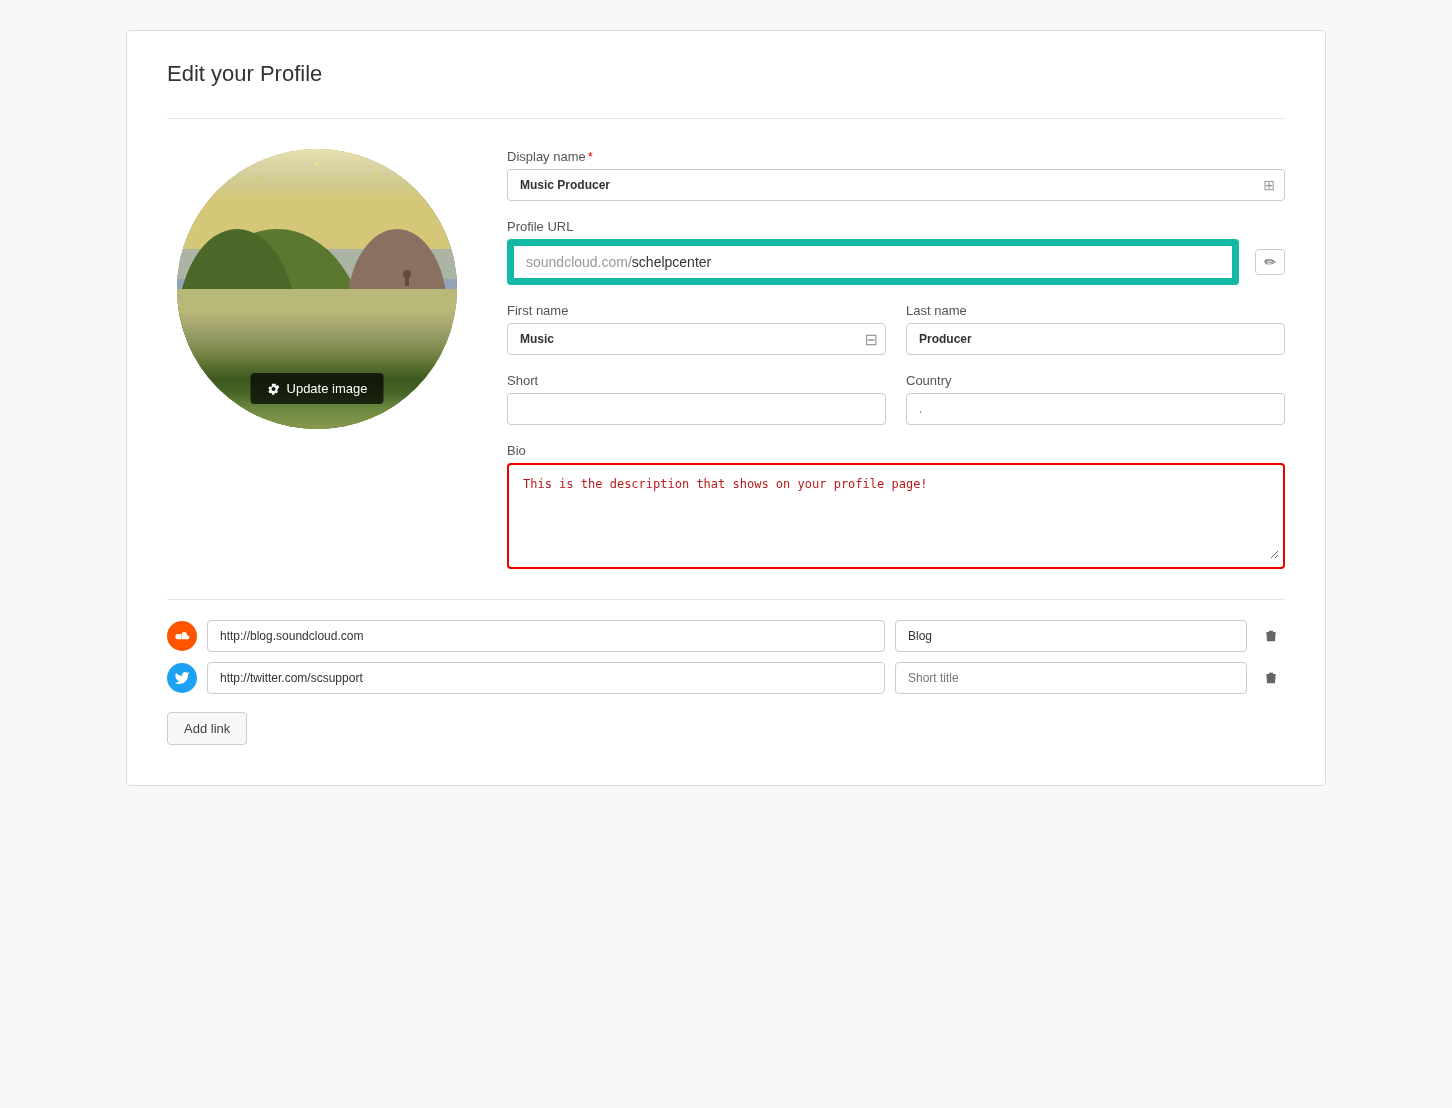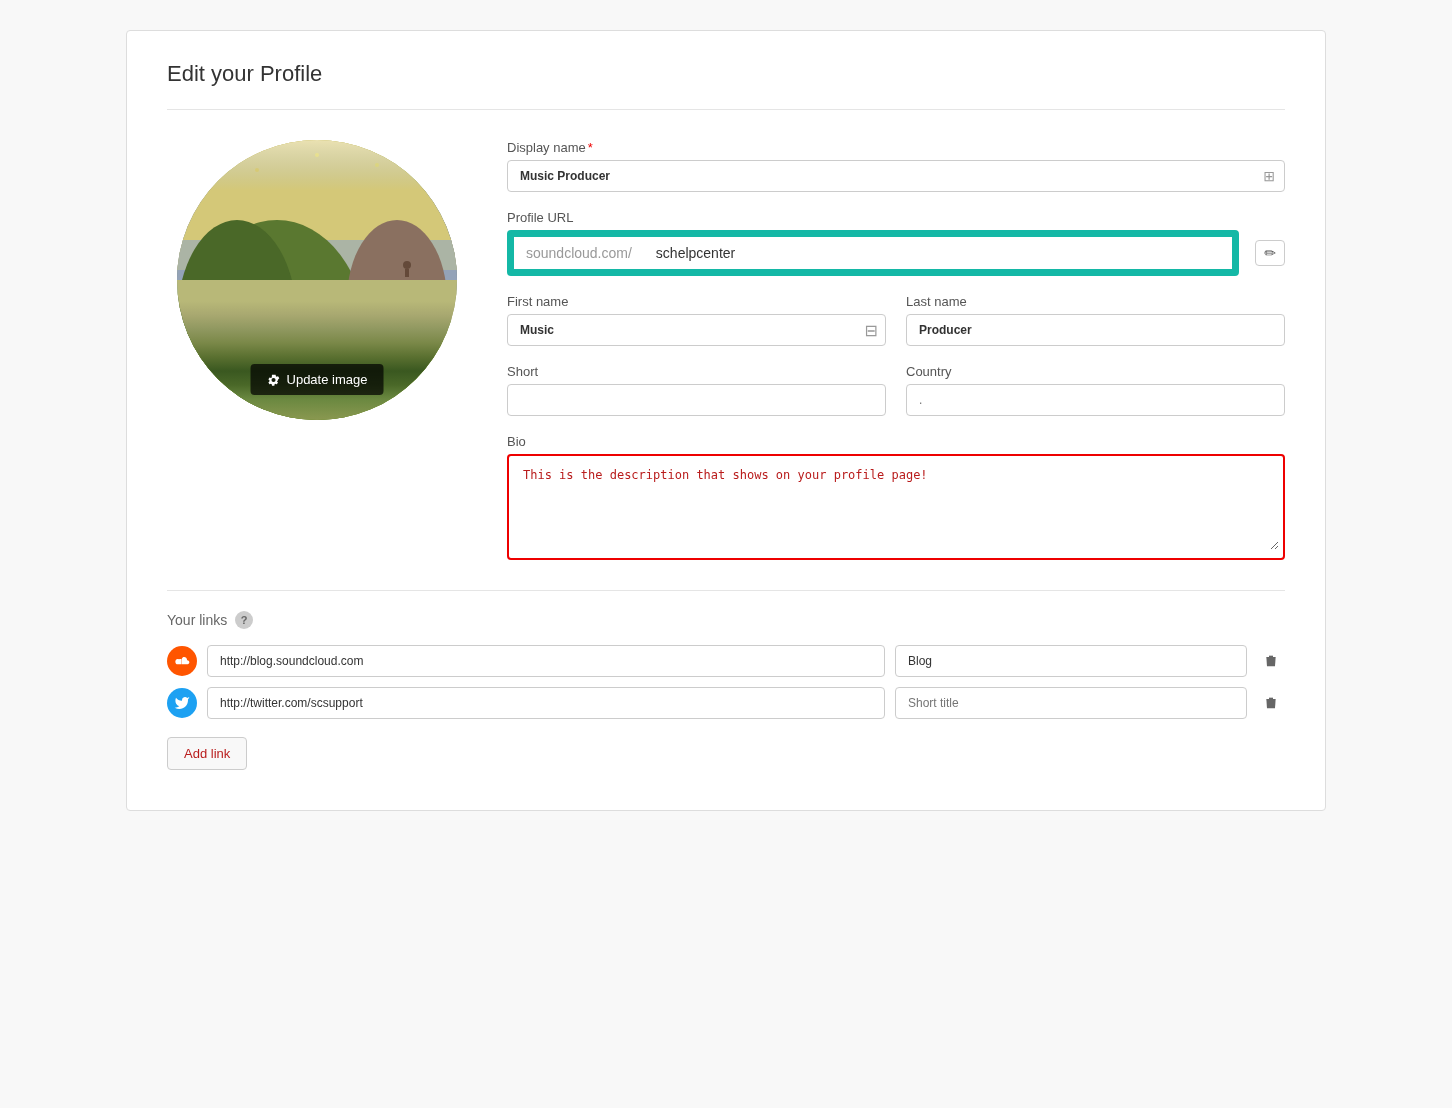--- a/index.html
+++ b/index.html
@@ -17,21 +17,21 @@
       border: 1px solid #ddd;
       border-radius: 4px;
       width: 1200px;
       padding: 30px 40px 40px;
     }
     .page-title {
       font-size: 22px;
       font-weight: 400;
       color: #333;
       margin-bottom: 30px;
-      padding-bottom: 22px;
+      padding-bottom: 31px;
       border-bottom: 1px solid #e5e5e5;
     }
     .main-section {
       display: flex;
       gap: 40px;
       margin-bottom: 30px;
     }
     .avatar-section {
       flex-shrink: 0;
       width: 300px;
@@ -193,21 +193,20 @@
     }
     .profile-url-prefix {
       color: #999;
       font-size: 14px;
       white-space: nowrap;
     }
     .profile-url-value {
       color: #333;
       font-size: 14px;
       flex: 1;
-      margin-left: 24px;
     }
     .edit-icon-btn {
       background: none;
       border: 1px solid #ccc;
       border-radius: 4px;
       padding: 4px 8px;
       cursor: pointer;
       color: #555;
       font-size: 14px;
       margin-left: 8px;
@@ -293,21 +292,21 @@
       cursor: pointer;
       color: #666;
       font-size: 16px;
       padding: 4px 6px;
       display: flex;
       align-items: center;
     }
     .add-link-btn {
       border: 1px solid #ccc;
       background: #f8f8f8;
-      color: #b91c1c;
+      color: #404040;
       padding: 8px 16px;
       border-radius: 4px;
       cursor: pointer;
       font-size: 13px;
       margin-top: 8px;
     }
     .first-name-input {
       padding-right: 36px;
       font-weight: 700;
       font-size: 16px;
@@ -429,24 +428,20 @@
       <div class="form-group">
         <label>Bio</label>
         <div class="bio-wrapper">
           <textarea class="bio-textarea" style="">This is the description that shows on your profile page!</textarea>
         </div>
       </div>
     </div>
   </div>
 
   <div class="your-links-section">
-    <div class="your-links-header">
-      <span class="your-links-label">Your links</span>
-      <span class="help-icon">?</span>
-    </div>
 
     
 
     
     <div class="link-row">
       <div class="link-icon soundcloud">
         <svg width="16" height="16" viewBox="0 0 24 24" fill="white">
           <path d="M11.56 8.87V17h8.76c1.75-.35 2.68-1.7 2.68-3.02 0-1.52-1.14-3.08-3.02-3.08-.16 0-.48.04-.48.04s.04-.28.04-.72c0-2.72-2.08-4.28-4.28-4.28-1.76 0-2.7.88-3.7 2.93zm-2.08 8.13H11V9.5c-.52-.4-1.08-.6-1.68-.6C8.2 8.9 7.5 9.5 7.5 9.5S7 8.9 5.5 8.9C3.5 8.9 2 11 2 13c0 2.2 1.5 4 3.5 4h4z"></path>
         </svg>
       </div>

